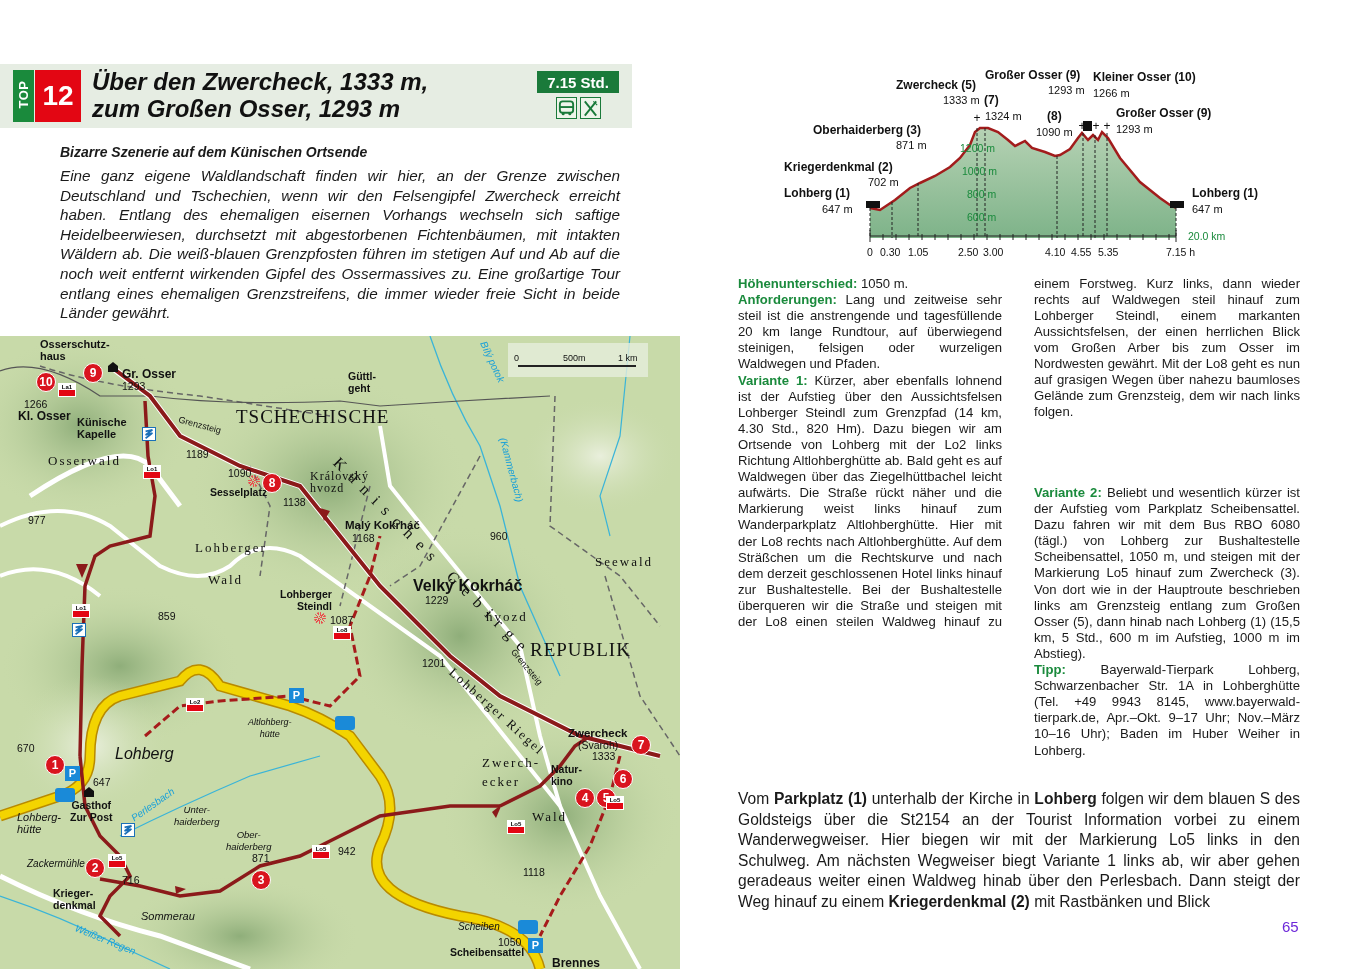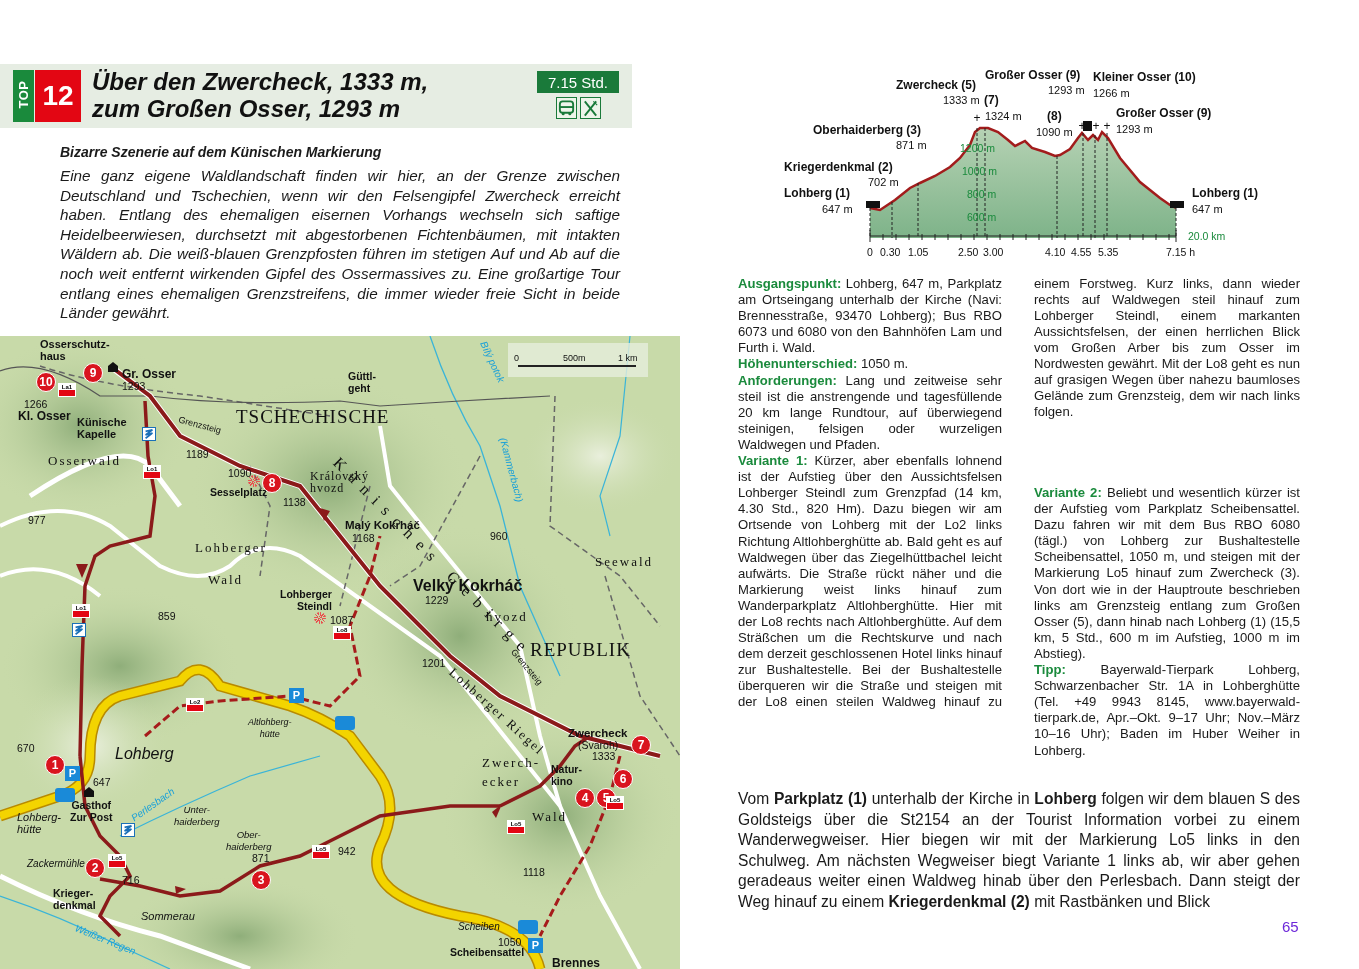--- a/index.html
+++ b/index.html
@@ -5,21 +5,21 @@
   * { box-sizing: border-box; margin: 0; padding: 0; }
   html, body { width: 1359px; height: 969px; background: #ffffff; overflow: hidden; }
   body { position: relative; font-family: "Liberation Sans", sans-serif; color: #1a1a1a; }
 
   
   .header-band { position: absolute; left: 0; top: 64px; width: 632px; height: 64px; background: #e6ede3; }
   .top-badge { position: absolute; left: 13px; top: 70px; width: 21px; height: 52px; background: #1a8a3c; }
   .top-badge span { position: absolute; left: -12px; top: 17px; width: 45px; text-align: center; transform: rotate(-90deg); color: #fff; font-size: 13px; font-weight: bold; letter-spacing: 0.5px; }
   .tour-num { position: absolute; left: 35px; top: 70px; width: 46px; height: 52px; background: #e30613; color: #fff; font-size: 28px; font-weight: bold; display: flex; align-items: center; justify-content: center; }
   .tour-title { position: absolute; left: 92px; top: 68px; width: 420px; font-size: 24px; font-weight: bold; font-style: italic; line-height: 27px; color: #111; }
-  .duration { position: absolute; left: 537px; top: 71px; width: 82px; height: 22px; background: #1a7a3a; color: #fff; font-weight: normal; font-size: 15px; display: flex; align-items: center; justify-content: center; text-align: right; }
+  .duration { position: absolute; left: 537px; top: 71px; width: 82px; height: 22px; background: #1a7a3a; color: #fff; font-weight: bold; font-size: 15px; display: flex; align-items: center; justify-content: center; text-align: right; }
   .feature-icon { position: absolute; top: 97px; width: 21px; height: 22px; border: 1.5px solid #1a7a3a; background: #eef4ea; }
   .feature-icon svg { width: 100%; height: 100%; }
 
   
   .subtitle { position: absolute; left: 60px; top: 144px; font-size: 14px; font-weight: bold; font-style: italic; }
   .intro { position: absolute; left: 60px; top: 166px; width: 560px; font-size: 15.3px; font-style: italic; line-height: 19.6px; text-align: justify; color: #1a1a1a; }
 
   
   .map { position: absolute; left: 0; top: 336px; width: 680px; height: 633px; background: #c7d9a9; overflow: hidden; }
   .map svg { position: absolute; left: 0; top: 0; }
@@ -76,21 +76,21 @@
     </svg>
 </div>
 <div class="feature-icon" style="left:580px">
   <svg viewBox="0 0 20 20">
       <line x1="4" y1="3" x2="16" y2="18" stroke="#1a7a3a" stroke-width="2"></line>
       <line x1="16" y1="3" x2="4" y2="18" stroke="#1a7a3a" stroke-width="2"></line>
       <line x1="13" y1="3" x2="17" y2="7" stroke="#1a7a3a" stroke-width="1.2"></line>
     </svg>
 </div>
 
-<div class="subtitle">Bizarre Szenerie auf dem Künischen Markierung</div>
+<div class="subtitle">Bizarre Szenerie auf dem Künischen Ortsende</div>
 <div class="intro">Eine ganz eigene Waldlandschaft finden wir hier, an der Grenze zwischen Deutschland und Tschechien, wenn wir den Felsengipfel Zwercheck erreicht haben. Entlang des ehemaligen eisernen Vorhangs wechseln sich saftige Heidelbeerwiesen, durchsetzt mit abgestorbenen Fichtenbäumen, mit intakten Wäldern ab. Die weiß-blauen Grenzpfosten führen im stetigen Auf und Ab auf die noch weit entfernt wirkenden Gipfel des Ossermassives zu. Eine großartige Tour entlang eines ehemaligen Grenzstreifens, die immer wieder freie Sicht in beide Länder gewährt.</div>
 
 <div class="map">
   <svg width="680" height="633" viewBox="0 0 680 633">
     <defs>
       <radialGradient id="g1" cx="50%" cy="50%" r="50%">
           <stop offset="0" stop-color="#8fae7a"></stop>
           <stop offset="1" stop-color="#c7d9a9" stop-opacity="0"></stop>
         </radialGradient>
       <radialGradient id="g2" cx="50%" cy="50%" r="50%">
@@ -388,21 +388,20 @@
   <div class="p-tick" style="left:148px;top:186px">1.05</div>
   <div class="p-tick" style="left:198px;top:186px">2.50</div>
   <div class="p-tick" style="left:223px;top:186px">3.00</div>
   <div class="p-tick" style="left:285px;top:186px">4.10</div>
   <div class="p-tick" style="left:311px;top:186px">4.55</div>
   <div class="p-tick" style="left:338px;top:186px">5.35</div>
   <div class="p-tick" style="left:406px;top:186px">7.15 h</div>
 </div>
 
 <div class="col left">
-  <p><b class="k">Ausgangspunkt:</b><span> Lohberg, 647 m, Parkplatz am Ortseingang unterhalb der Kirche (Navi: Brennesstraße, 93470 Lohberg); Bus RBO 6073 und 6080 von den Bahnhöfen Lam und Furth i. Wald.</span></p>
   <p><b class="k">Höhenunterschied:</b><span> 1050 m.</span></p>
   <p><b class="k">Anforderungen:</b><span> Lang und zeitweise sehr steil ist die anstrengende und tagesfüllende 20 km lange Rundtour, auf überwiegend steinigen, felsigen oder wurzeligen Waldwegen und Pfaden.</span></p>
   <p style="height:258px;overflow:hidden"><b class="k">Variante 1:</b><span> Kürzer, aber ebenfalls lohnend ist der Aufstieg über den Aussichtsfelsen Lohberger Steindl zum Grenzpfad (14 km, 4.30 Std., 820 Hm). Dazu biegen wir am Ortsende von Lohberg mit der Lo2 links Richtung Altlohberghütte ab. Bald geht es auf Waldwegen über das Ziegelhüttbachel leicht aufwärts. Die Straße rückt näher und die Markierung weist links hinauf zum Wanderparkplatz Altlohberghütte. Hier mit der Lo8 rechts nach Altlohberghütte. Auf dem Sträßchen um die Rechtskurve und nach dem derzeit geschlossenen Hotel links hinauf zur Bushaltestelle. Bei der Bushaltestelle überqueren wir die Straße und steigen mit der Lo8 einen steilen Waldweg hinauf zu einem Forstweg. Kurz links, dann wieder rechts auf Waldwegen steil hinauf zum Lohberger Steindl, einem markanten Aussichtsfelsen, der einen herrlichen Blick vom Großen Arber bis zum Osser im Nordwesten gewährt. Mit der Lo8 geht es nun auf grasigen Wegen über nahezu baumloses Gelände zum Grenzsteig, dem wir nach links folgen.</span></p>
 </div>
 <div class="col right">
   <p style="height:209px;overflow:hidden;position:relative">
       <span style="display:block;margin-top:-258px"><span> Kürzer, aber ebenfalls lohnend ist der Aufstieg über den Aussichtsfelsen Lohberger Steindl zum Grenzpfad (14 km, 4.30 Std., 820 Hm). Dazu biegen wir am Ortsende von Lohberg mit der Lo2 links Richtung Altlohberghütte ab. Bald geht es auf Waldwegen über das Ziegelhüttbachel leicht aufwärts. Die Straße rückt näher und die Markierung weist links hinauf zum Wanderparkplatz Altlohberghütte. Hier mit der Lo8 rechts nach Altlohberghütte. Auf dem Sträßchen um die Rechtskurve und nach dem derzeit geschlossenen Hotel links hinauf zur Bushaltestelle. Bei der Bushaltestelle überqueren wir die Straße und steigen mit der Lo8 einen steilen Waldweg hinauf zu einem Forstweg. Kurz links, dann wieder rechts auf Waldwegen steil hinauf zum Lohberger Steindl, einem markanten Aussichtsfelsen, der einen herrlichen Blick vom Großen Arber bis zum Osser im Nordwesten gewährt. Mit der Lo8 geht es nun auf grasigen Wegen über nahezu baumloses Gelände zum Grenzsteig, dem wir nach links folgen.</span></span>
     </p>
   <p><b class="k">Variante 2:</b><span> Beliebt und wesentlich kürzer ist der Aufstieg vom Parkplatz Scheibensattel. Dazu fahren wir mit dem Bus RBO 6080 (tägl.) von Lohberg zur Bushaltestelle Scheibensattel, 1050 m, und steigen mit der Markierung Lo5 hinauf zum Zwercheck (3). Von dort wie in der Hauptroute beschrieben links am Grenzsteig entlang zum Großen Osser (5), dann hinab nach Lohberg (1) (15,5 km, 5 Std., 600 m im Aufstieg, 1000 m im Abstieg).</span></p>
   <p><b class="k">Tipp:</b><span> Bayerwald-Tierpark Lohberg, Schwarzenbacher Str. 1A in Lohberghütte (Tel. +49 9943 8145, www.bayerwald-tierpark.de, Apr.–Okt. 9–17 Uhr; Nov.–März 10–16 Uhr); Baden im Huber Weiher in Lohberg.</span></p>

